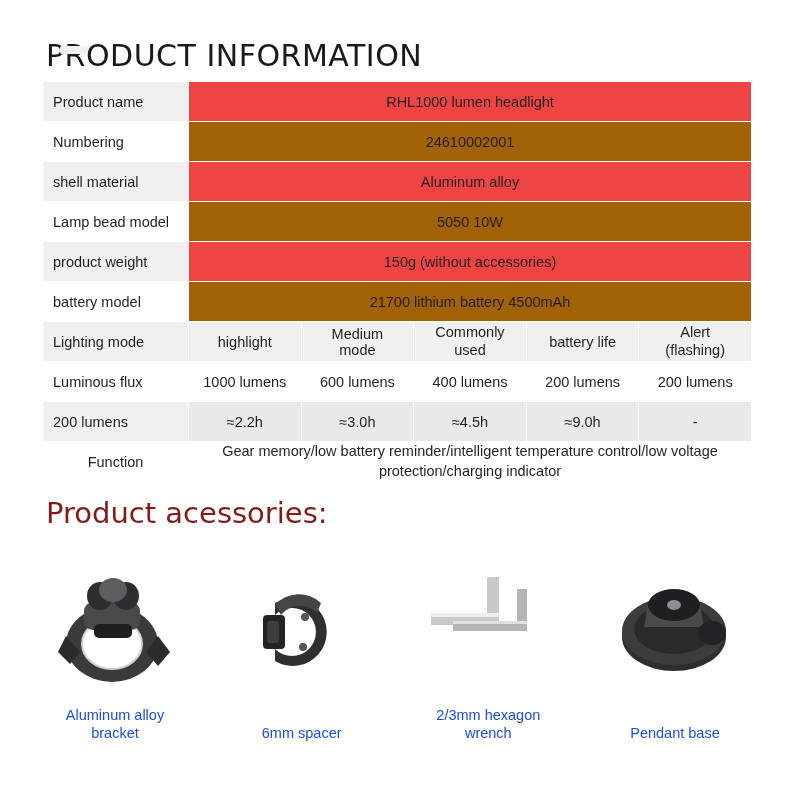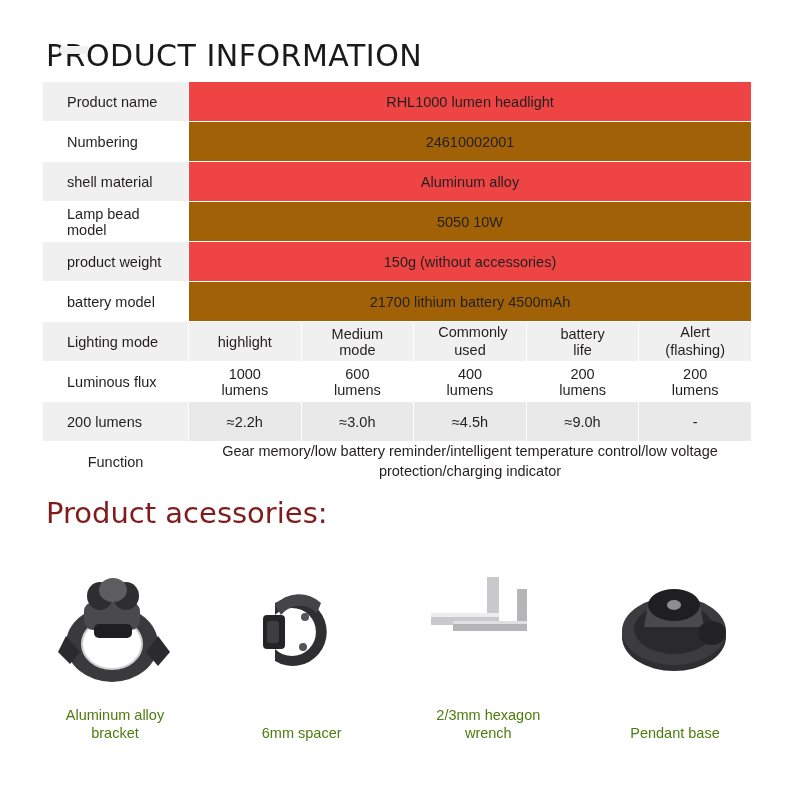--- a/index.html
+++ b/index.html
@@ -37,21 +37,21 @@
   }
   table.spec td {
     border: 1px solid #ffffff;
     padding: 0;
     height: 39px;
     font-size: 14.5px;
     color: #231f20;
     vertical-align: middle;
   }
   .cell-pad {
-    padding: 0 24px;
+    padding: 0 10px;
   }
   .lbl {
     background: #f0f0f0;
     text-align: left;
   }
   .val {
     background: #ef4444;
     text-align: center;
   }
   .lbl-light {
@@ -107,21 +107,21 @@
     text-align: center;
   }
   .acc-img {
     height: 140px;
     display: flex;
     align-items: center;
     justify-content: center;
   }
   .acc-caption {
     font-size: 14.5px;
-    color: #4d7c0f;
+    color: #1d4ed8;
     line-height: 1.25;
     margin-top: 6px;
   }
   .cap-shift-1 { margin-top: 8px; }
   .cap-shift-2 { margin-top: 22px; }
   .cap-shift-3 { margin-top: 14px; }
   .cap-shift-4 { margin-top: 18px; }
   .cap-shift-5 { margin-top: 24px; }
   .corner {
     position: absolute;

